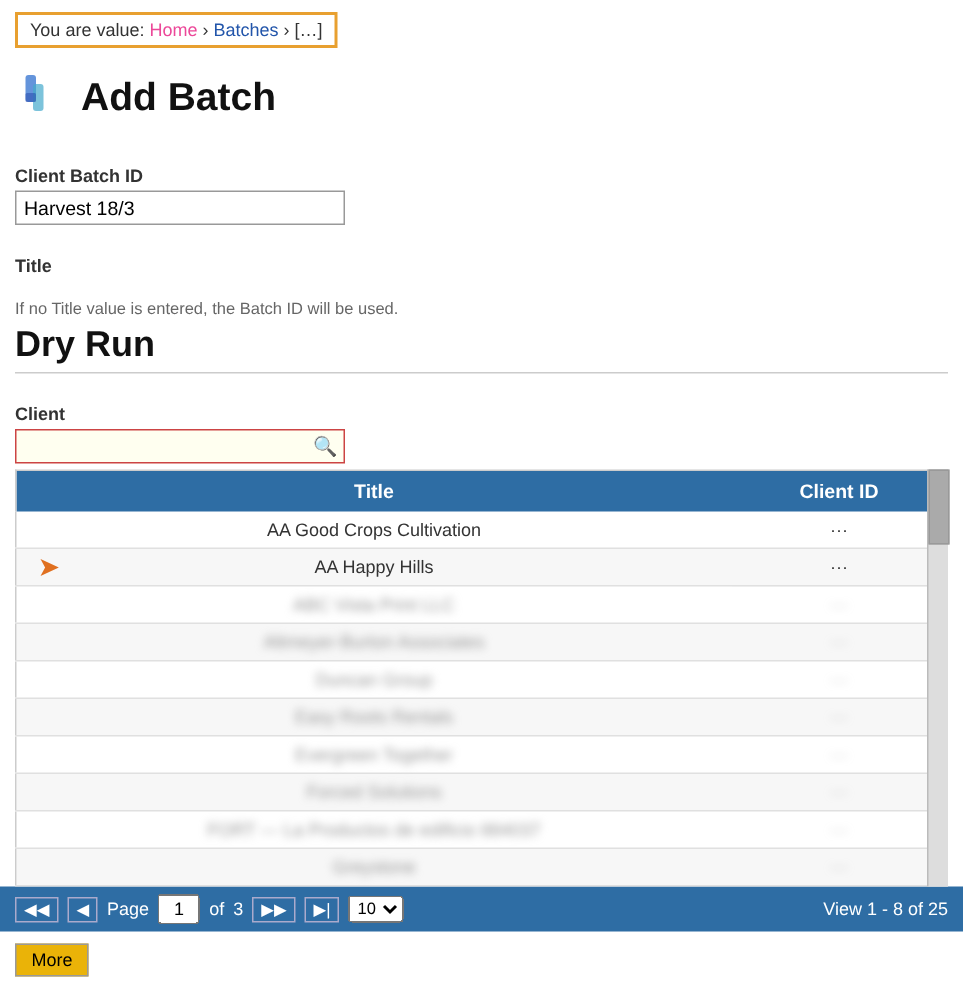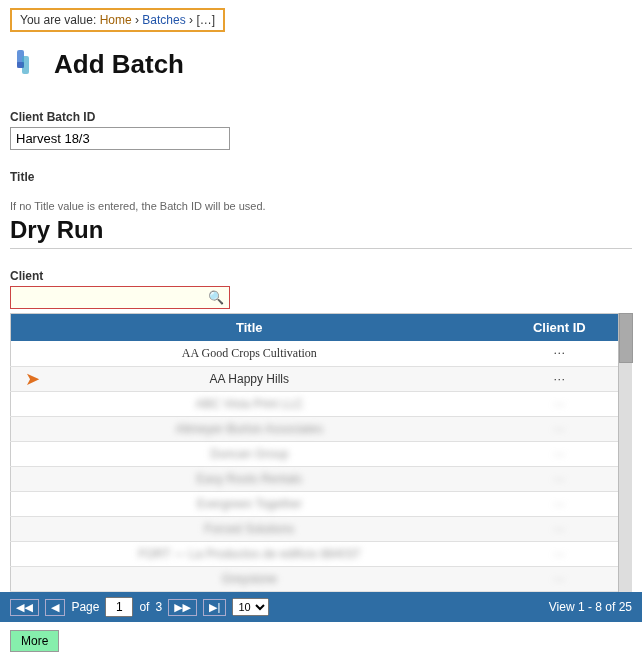--- a/index.html
+++ b/index.html
@@ -151,35 +151,35 @@
       margin-left: auto;
       font-size: 12px;
     }
 
     
     .more-btn {
       display: inline-block;
       margin: 8px 10px;
       padding: 3px 10px;
       border: 1px solid #999;
-      background: #86efac;
+      background: #eab308;
       font-size: 12px;
       cursor: pointer;
     }
   </style>
 </head>
 <body>
 
 
 
 
 <div style="margin: 8px 10px;">
   <span style="display: inline-block; border: 2px solid #e8a030; padding: 3px 8px; font-size: 12px;">
     <span>You are value:</span>
-    <a href="#" style="color:#a16207;text-decoration:none;">Home</a>
+    <a href="#" style="color:#ec4899;text-decoration:none;">Home</a>
     <span> › </span>
     <a href="#" style="color:#2255aa;text-decoration:none;">Batches</a>
     <span> › </span>
     <span>[…]</span>
   </span>
 </div>
 
 
 <div class="page-header">
   <div class="page-header-icon">
@@ -214,21 +214,21 @@
 
 <div style="position: relative; margin: 0 10px;">
   <table class="client-table" style="width:100%; margin:0;">
     <thead>
       <tr>
         <th>Title</th>
         <th>Client ID</th>
       </tr>
     </thead>
     <tbody id="table-body">
-    <tr style="border-bottom: 1px solid rgb(224, 224, 224); font-family: Liberation Serif, serif;">
+    <tr style="border-bottom: 1px solid rgb(224, 224, 224);">
           <td style="padding: 5px 10px; text-align: center; font-size: 12px; position: relative;">AA Good Crops Cultivation</td>
           <td style="padding: 5px 10px; text-align: center; font-size: 12px;">···</td>
         </tr>
         <tr style="border-bottom: 1px solid rgb(224, 224, 224); background: rgb(247, 247, 247);">
           <td style="padding: 5px 10px; text-align: center; font-size: 12px; position: relative;"><span style="position: absolute; left: 14px; top: 50%; transform: translateY(-50%); font-size: 18px; color: rgb(224, 112, 32);">➤</span>AA Happy Hills</td>
           <td style="padding: 5px 10px; text-align: center; font-size: 12px;">···</td>
         </tr>
         <tr style="border-bottom: 1px solid rgb(224, 224, 224);">
           <td style="padding: 5px 10px; text-align: center; font-size: 12px; position: relative; filter: blur(3px); color: rgb(153, 153, 153); user-select: none;">ABC Vista Print LLC</td>
           <td style="padding: 5px 10px; text-align: center; font-size: 12px; filter: blur(3px); color: rgb(153, 153, 153); user-select: none;">···</td>

